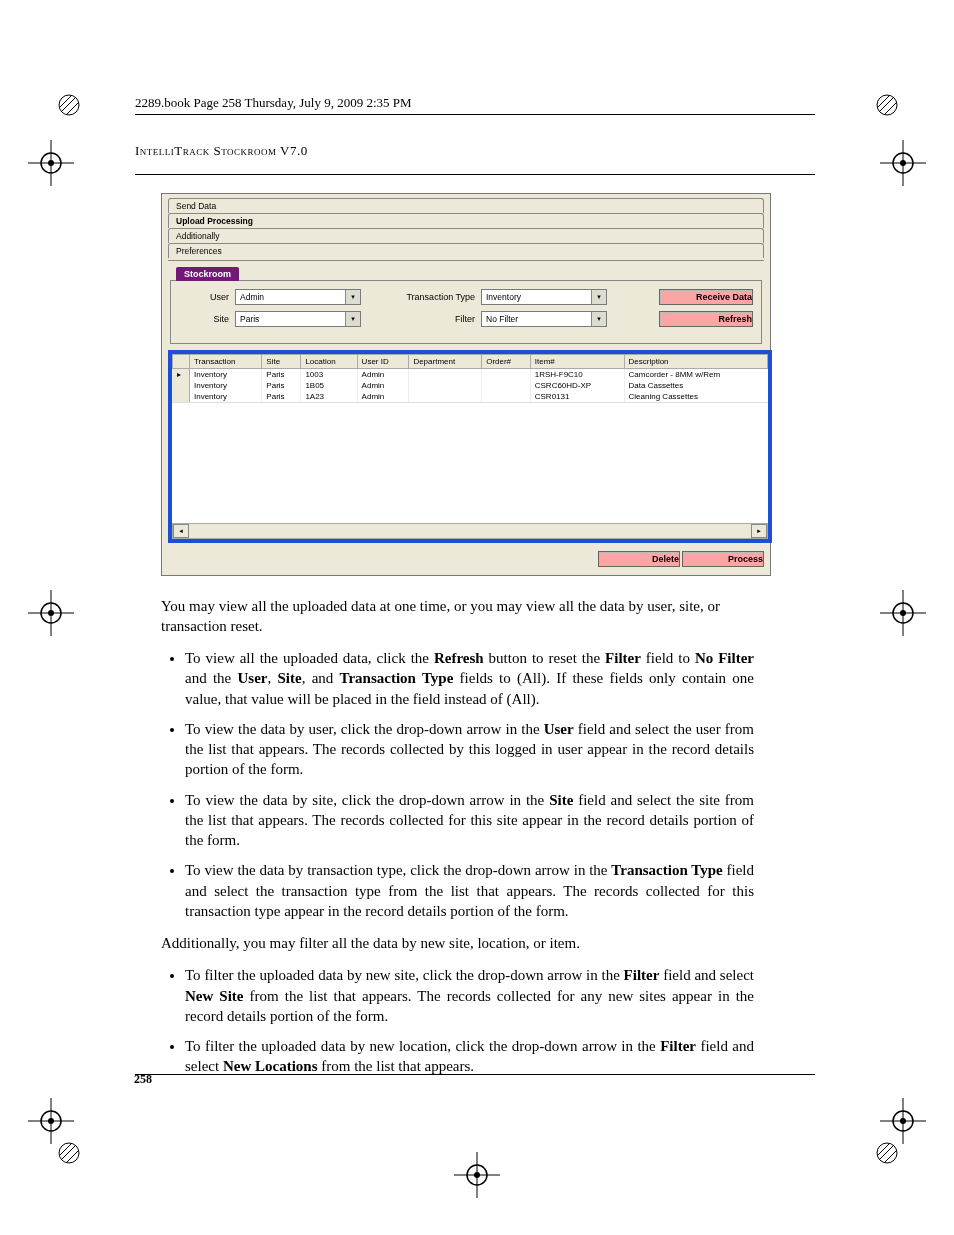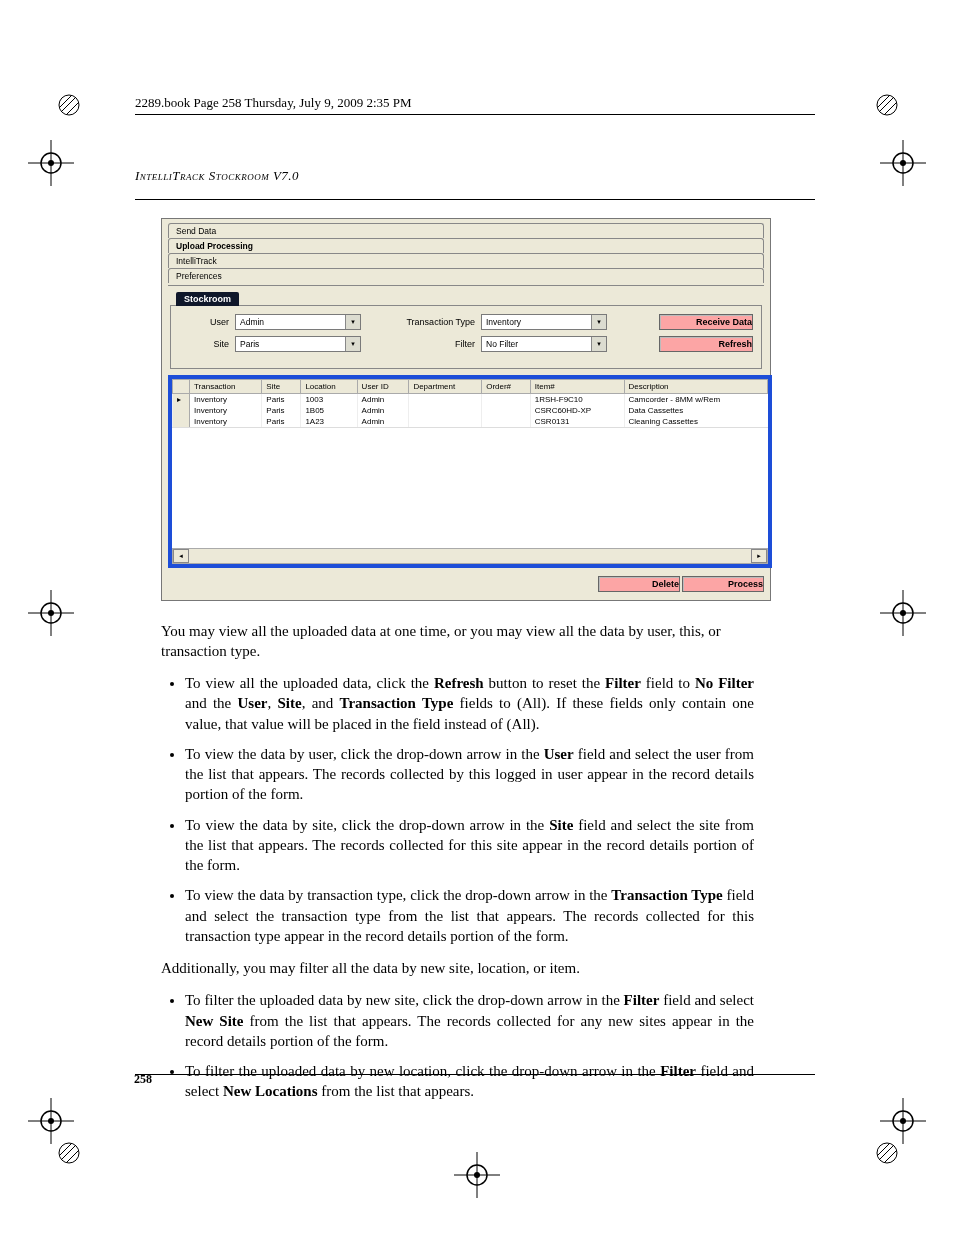--- a/index.html
+++ b/index.html
@@ -12,33 +12,33 @@
     position: relative;
   }
   .page {
     position: absolute;
     left: 135px;
     top: 95px;
     width: 680px;
   }
   .bookline {
     font-size: 13px;
-    margin-bottom: 52px;
+    margin-bottom: 27px;
   }
   .bookline hr {
     border: none;
     border-top: 1px solid #000;
     margin: 3px 0 0 0;
   }
   .title-block {
     font-size: 13px;
     line-height: 1.35;
     margin-bottom: 14px;
   }
-  .title-line1 { font-variant: small-caps; letter-spacing: 0.5px; font-style: italic; }
+  .title-line1 { font-variant: small-caps; letter-spacing: 0.5px; }
   .title-line2 { }
   .rule { border: none; border-top: 1px solid #000; margin: 2px 0 18px 0; }
 
   
   .app {
     width: 610px;
     margin-left: 26px;
     font-family: Tahoma, Arial, sans-serif;
     font-size: 9px;
     background: #ece9d8;
@@ -54,21 +54,21 @@
     background: #ece9d8;
     border-radius: 3px 3px 0 0;
     font-weight: bold;
     font-size: 8.5px;
   }
   .tab.inactive { background: #ece9d8; font-weight: normal; }
   .tabrule { border:none; border-top:1px solid #888; margin:0 0 6px 0;}
   .sect-title { font-weight: bold; font-size: 9.5px; margin: 3px 0 6px 2px; }
   .subtab {
     display: inline-block;
-    background: #0f172a;
+    background: #701a75;
     color: #fff;
     padding: 2px 8px;
     font-weight: bold;
     font-size: 9px;
     border-radius: 2px 2px 0 0;
     margin-left: 8px;
   }
   .subpanel {
     border: 1px solid #888;
     margin: -1px 2px 0 2px;
@@ -203,21 +203,21 @@
 
   <div class="title-block">
     <div class="title-line1">IntelliTrack Stockroom V7.0</div>
   </div>
   <hr class="rule">
 
   <div class="app">
     <div class="tabs">
       <div class="tab inactive">Send Data</div>
       <div class="tab">Upload Processing</div>
-      <div class="tab inactive">IntelliTrack</div>
+      <div class="tab inactive">Additionally</div>
       <div class="tab inactive">Preferences</div>
     </div>
     <hr class="tabrule">
 
     <div class="subtab">Stockroom</div>
     <div class="subpanel">
       <div class="filter-row">
         <div class="flabel">User</div>
         <div class="combo">
           <span>Admin</span>
@@ -303,21 +303,21 @@
       </div>
     </div>
 
     <div class="bottom-btns">
       <div class="btn">Delete</div>
       <div class="btn">Process</div>
     </div>
   </div>
 
   <div class="body">
-    <p>You may view all the uploaded data at one time, or you may view all the data by user, this, or transaction type.</p>
+    <p>You may view all the uploaded data at one time, or you may view all the data by user, site, or transaction reset.</p>
     <ul>
       <li>
         <span>To view all the uploaded data, click the </span><b>Refresh</b><span> button to reset the </span><b>Filter</b><span> field to </span><b>No Filter</b><span> and the </span><b>User</b><span>, </span><b>Site</b><span>, and </span><b>Transaction Type</b><span> fields to (All). If these fields only contain one value, that value will be placed in the field instead of (All).</span>
       </li>
       <li>
         <span>To view the data by user, click the drop-down arrow in the </span><b>User</b><span> field and select the user from the list that appears. The records collected by this logged in user appear in the record details portion of the form.</span>
       </li>
       <li>
         <span>To view the data by site, click the drop-down arrow in the </span><b>Site</b><span> field and select the site from the list that appears. The records collected for this site appear in the record details portion of the form.</span>
       </li>

